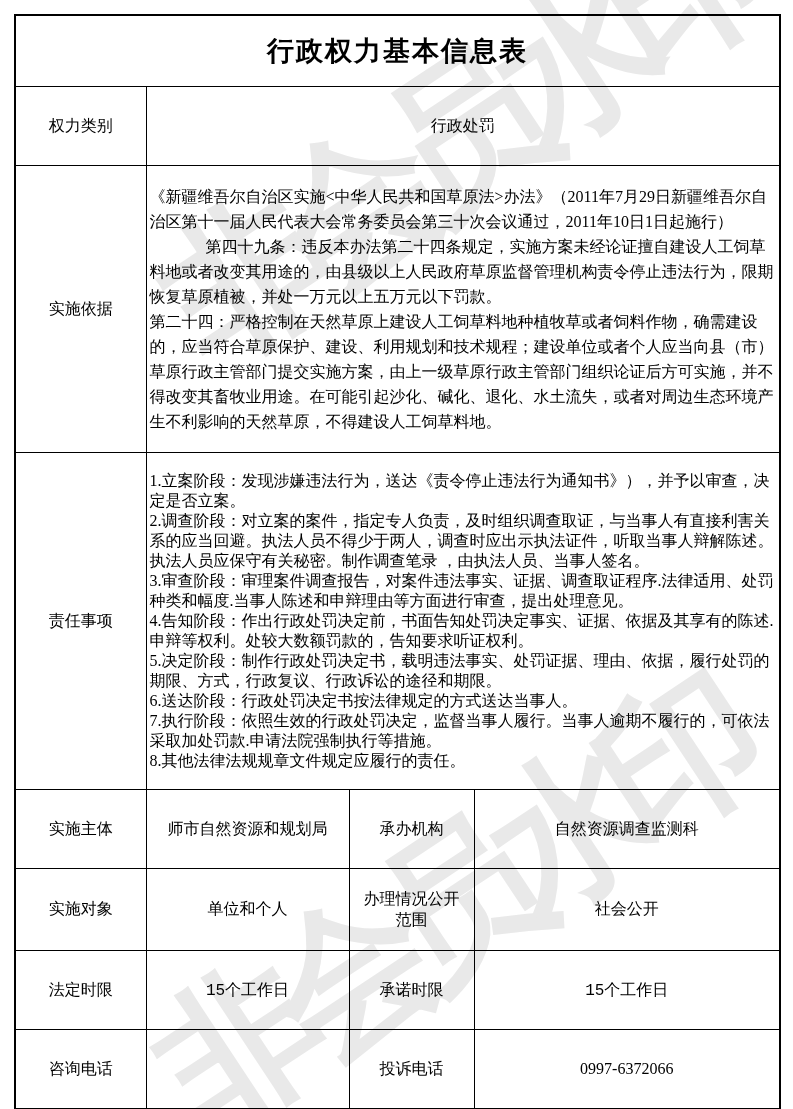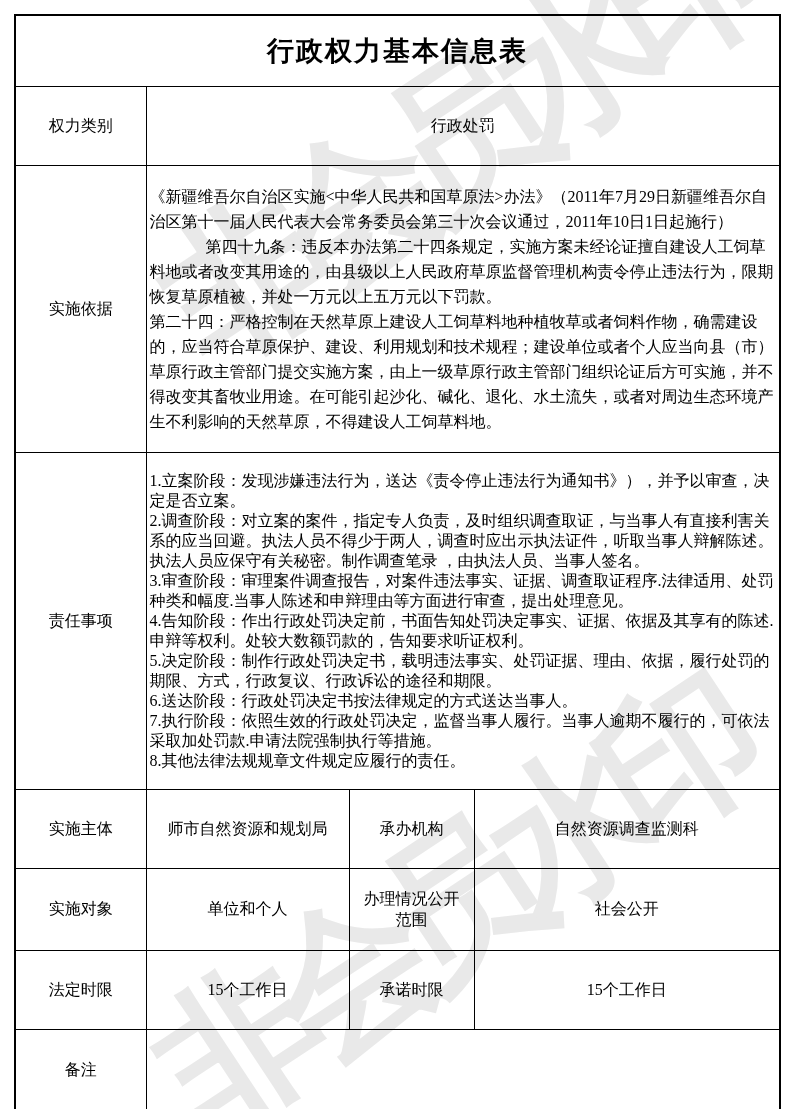--- a/index.html
+++ b/index.html
@@ -58,21 +58,21 @@
     letter-spacing: 2px;
     height: 42px;
   }
   tr.r-name  td { height: 96px; }
   tr.r-type  td { height: 50px; }
   tr.r-basis td { height: 258px; }
   tr.r-duty  td { height: 308px; }
   tr.r-subject td { height: 50px; }
   tr.r-object  td { height: 53px; }
   tr.r-joint   td { height: 48px; }
-  tr.r-time    td { height: 50px; }
+  tr.r-time    td { height: 50px; font-family: Liberation Mono, monospace; }
   tr.r-phone   td { height: 50px; }
   tr.r-note    td { height: 52px; }
 
   td.long { text-align: left; padding: 13px 3px; }
   .basis p { margin: 0; line-height: 25px; }
   .basis .p2 { text-indent: 3.5em; }
   .duty div { line-height: 20px; }
 </style>
 </head>
 <body>
@@ -139,19 +139,25 @@
   </tr>
 
 
   <tr class="r-time">
     <td>法定时限</td>
     <td>15个工作日</td>
     <td>承诺时限</td>
     <td>15个工作日</td>
   </tr>
 
+  <tr class="r-phone">
+    <td>咨询电话</td>
+    <td></td>
+    <td>投诉电话</td>
+    <td>0997-6372066</td>
+  </tr>
 
   <tr class="r-note">
     <td>备注</td>
     <td colspan="3"></td>
   </tr>
 </tbody>
   </table>
 
 </body></html>

